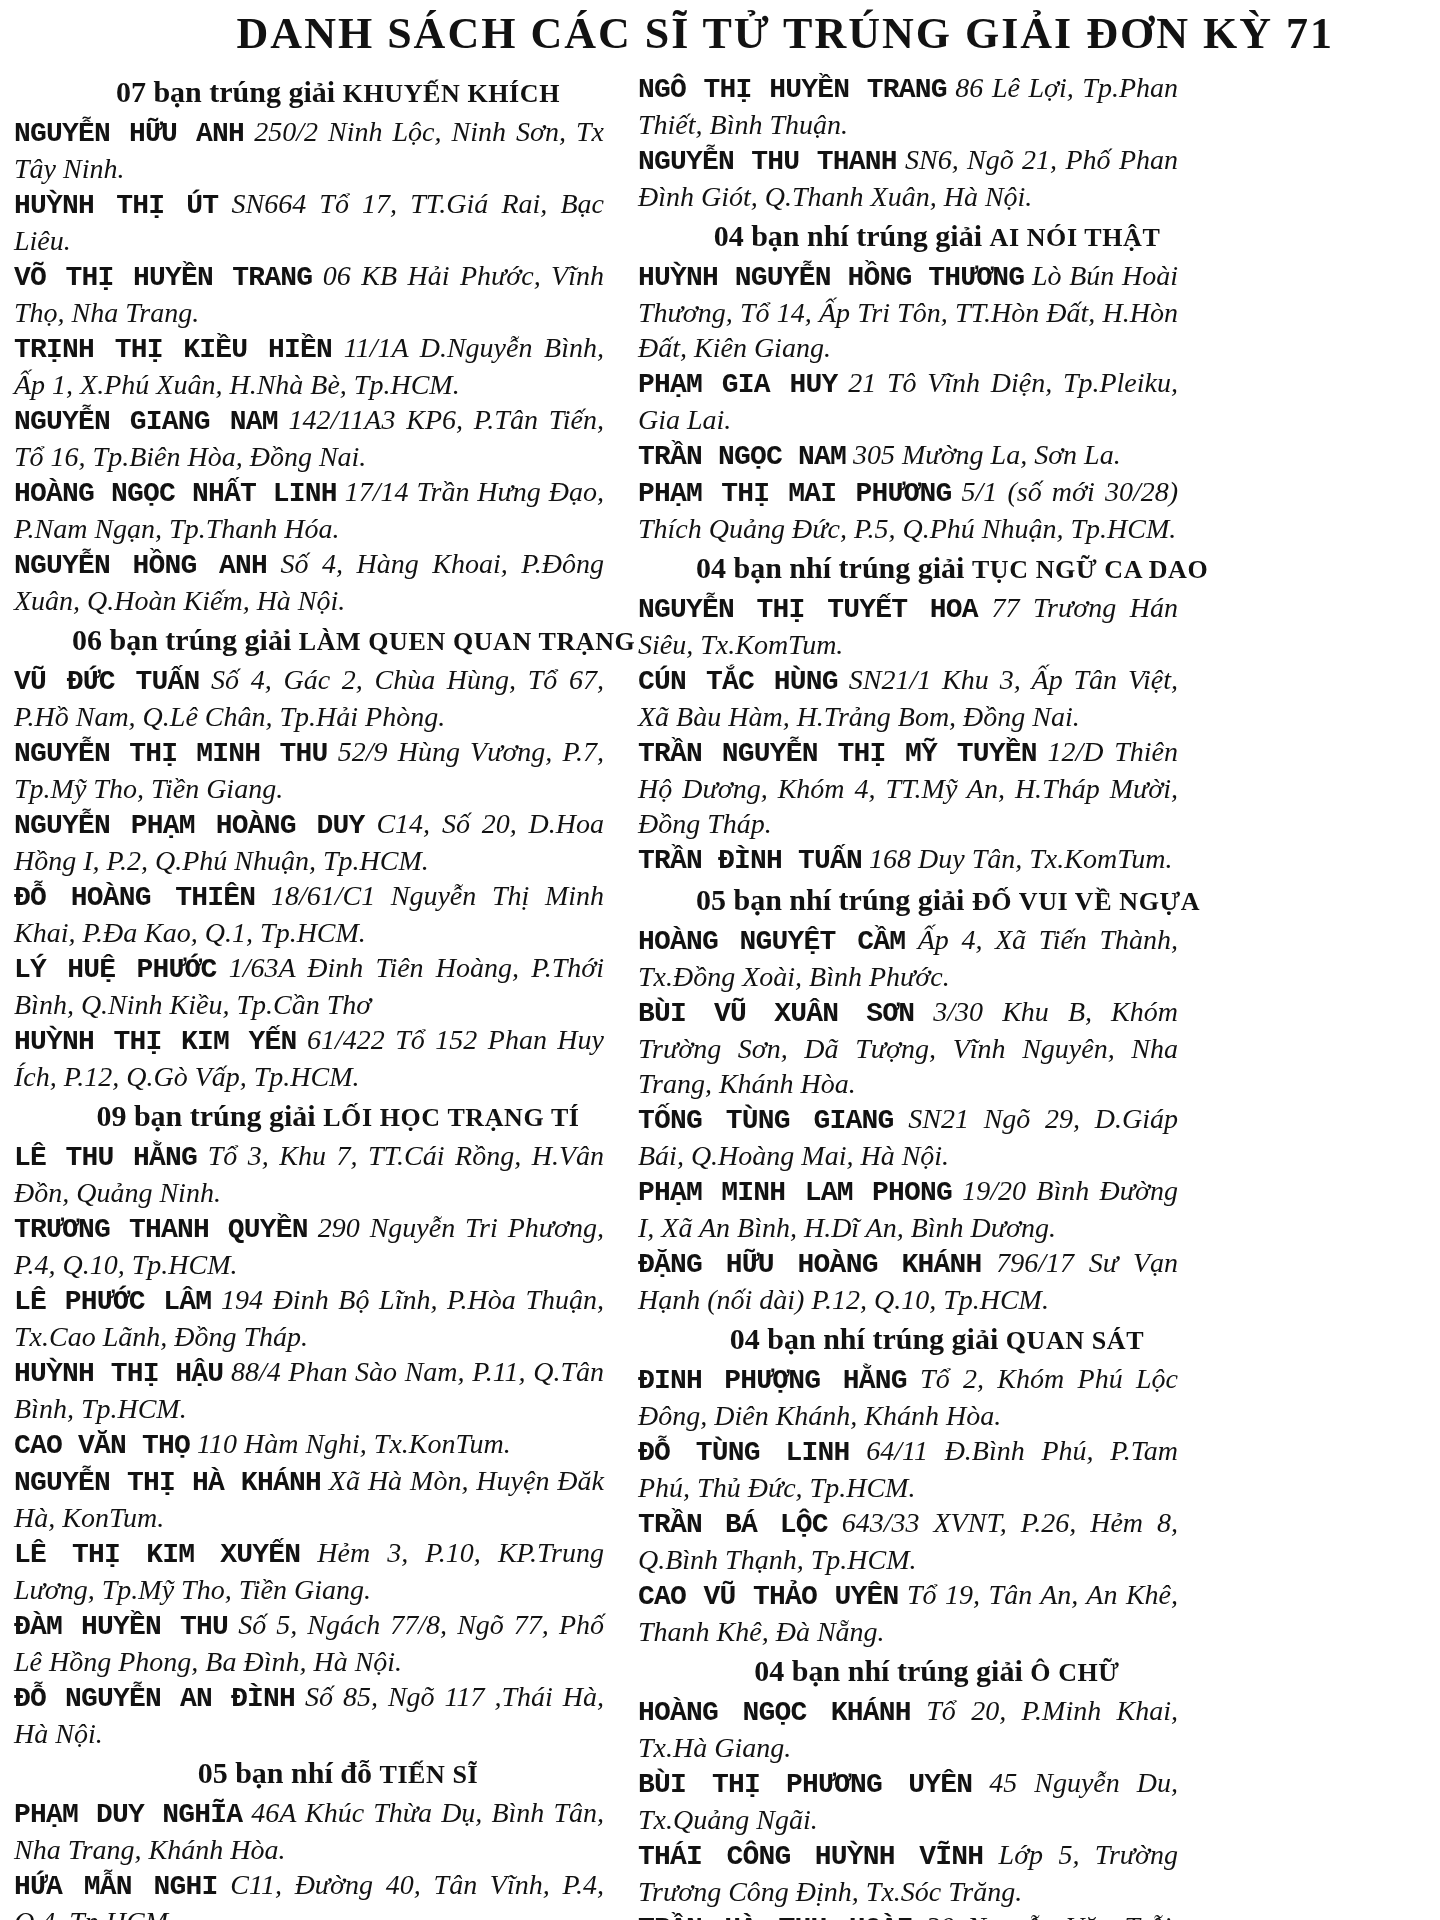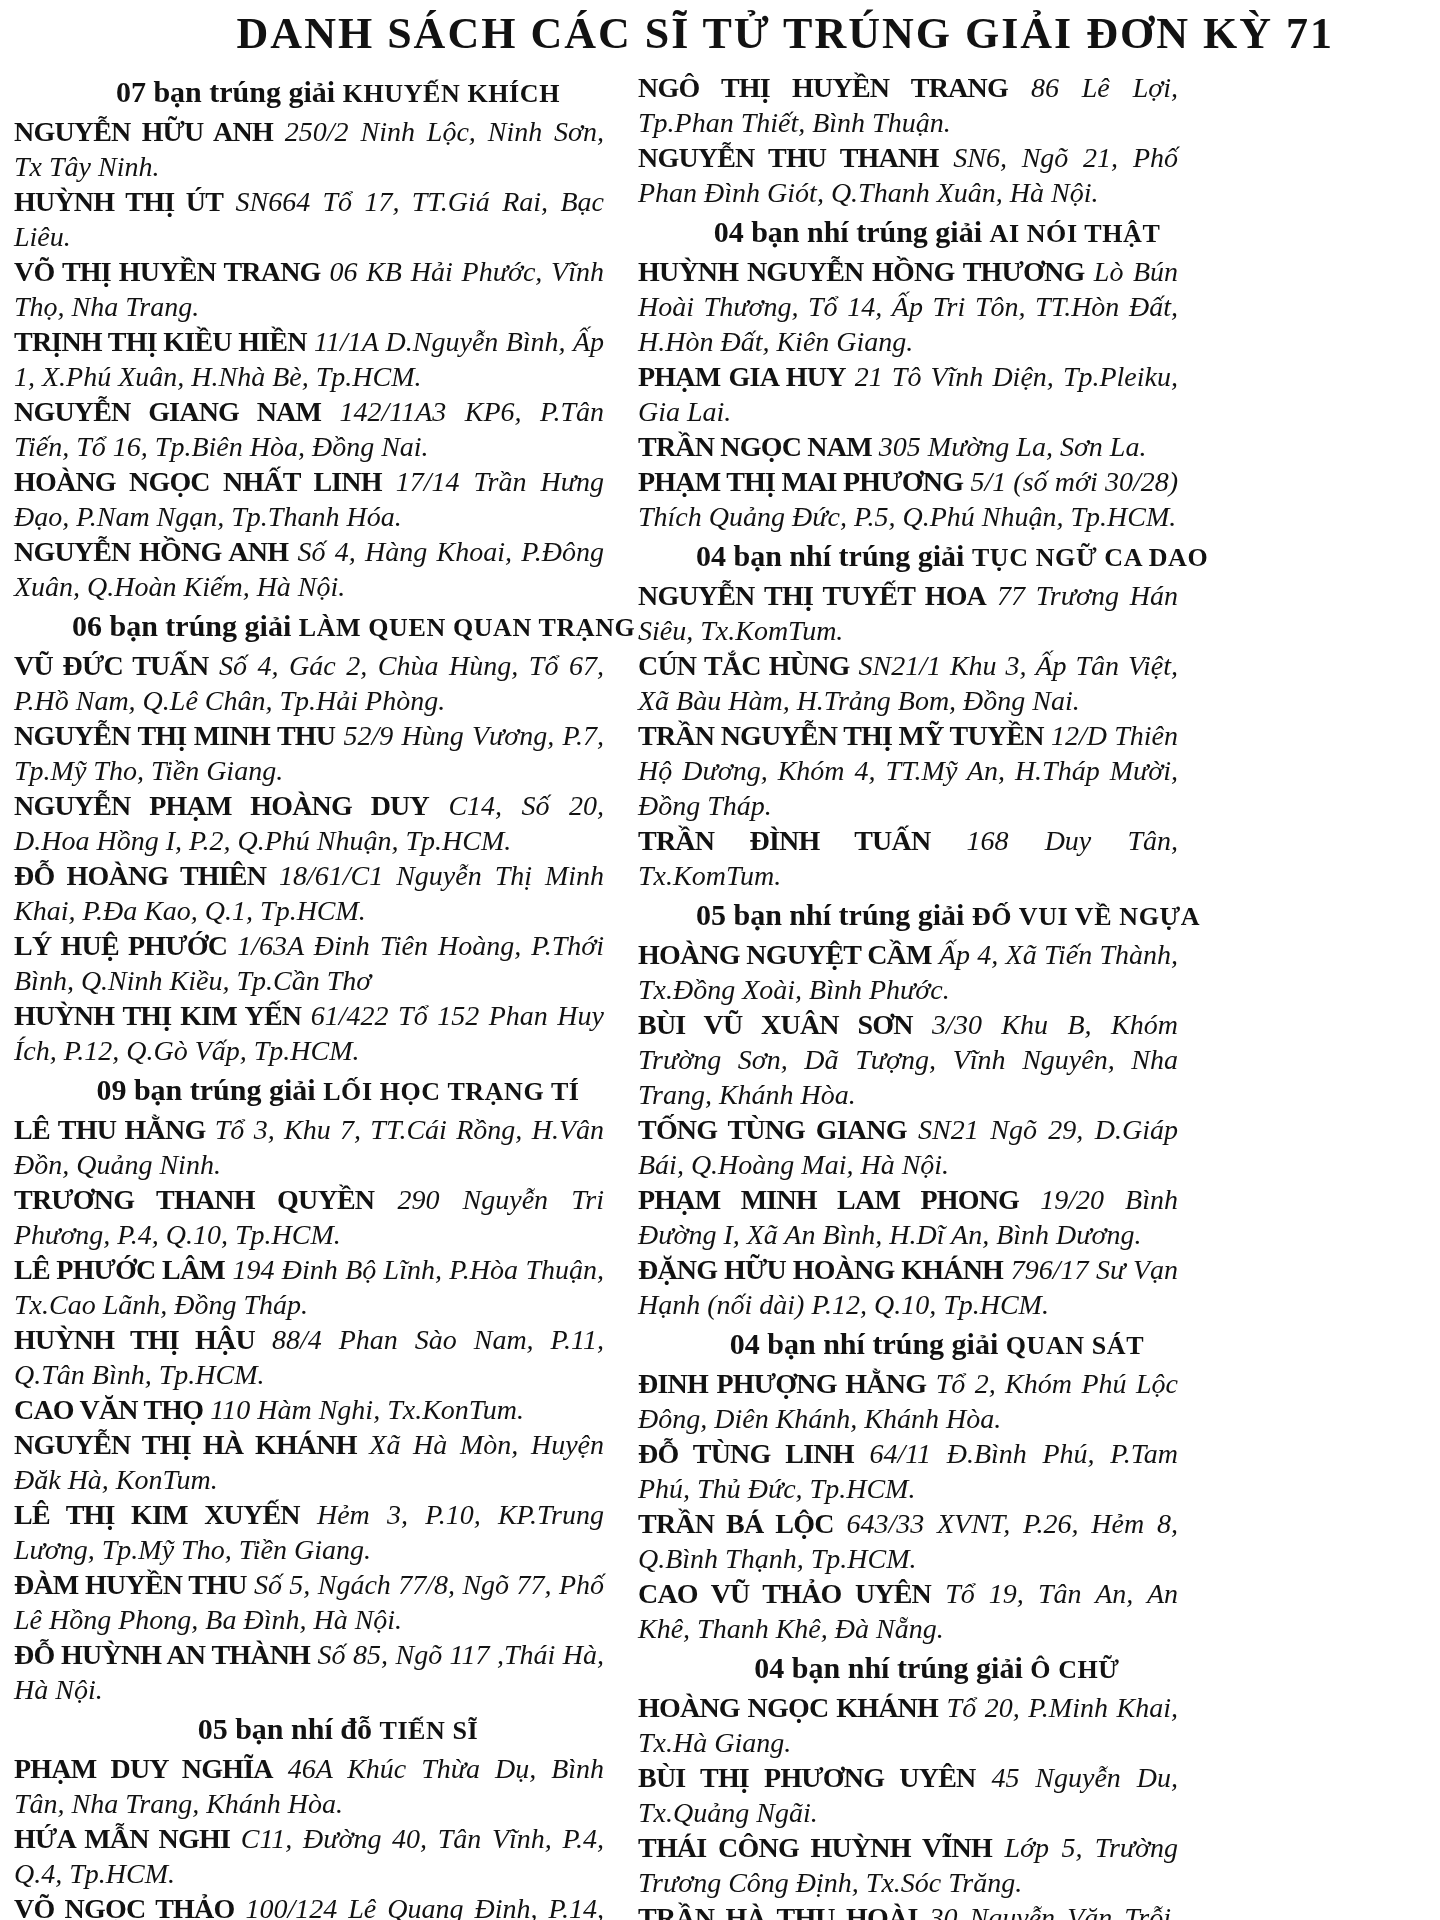--- a/index.html
+++ b/index.html
@@ -15,21 +15,21 @@
     letter-spacing:2px;margin:4px 0 10px 0;white-space:nowrap;
   }
   .cols{display:flex;gap:34px;align-items:flex-start;}
   .col{display:block;}
   .col-left{width:590px;}
   .col-right{width:540px;}
   p.entry{
     margin:0;font-size:28px;line-height:35px;
     text-align:justify;text-justify:inter-word;
   }
-  .name{font-weight:bold;letter-spacing:-0.8px;}
+  .name{font-weight:bold;letter-spacing:-0.8px;font-family:Liberation Mono, monospace;}
   .addr{font-style:italic;}
   p.heading{
     margin:3px 0 2px 0;font-size:30px;line-height:37px;
     font-weight:bold;text-align:center;padding-left:58px;
     white-space:nowrap;
   }
   .hprize{font-size:26px;letter-spacing:0.6px;}
 </style>
 </head>
 <body>
@@ -55,21 +55,21 @@
         <p class="entry"><span class="name">HUỲNH THỊ KIM YẾN</span> <span class="addr">61/422 Tổ 152 Phan Huy Ích, P.12, Q.Gò Vấp, Tp.HCM.</span></p>
         <p class="heading"><span>09 bạn trúng  giải</span> <span class="hprize">LỐI HỌC TRẠNG TÍ</span></p>
         <p class="entry"><span class="name">LÊ THU HẰNG</span> <span class="addr">Tổ 3, Khu 7, TT.Cái Rồng, H.Vân Đồn, Quảng Ninh.</span></p>
         <p class="entry"><span class="name">TRƯƠNG THANH QUYỀN</span> <span class="addr">290 Nguyễn Tri Phương, P.4, Q.10, Tp.HCM.</span></p>
         <p class="entry"><span class="name">LÊ PHƯỚC LÂM</span> <span class="addr">194 Đinh Bộ Lĩnh, P.Hòa Thuận, Tx.Cao Lãnh, Đồng Tháp.</span></p>
         <p class="entry"><span class="name">HUỲNH THỊ HẬU</span> <span class="addr">88/4 Phan Sào Nam, P.11, Q.Tân Bình, Tp.HCM.</span></p>
         <p class="entry"><span class="name">CAO VĂN THỌ</span> <span class="addr">110 Hàm Nghi, Tx.KonTum.</span></p>
         <p class="entry"><span class="name">NGUYỄN THỊ HÀ KHÁNH</span> <span class="addr">Xã Hà Mòn, Huyện Đăk Hà, KonTum.</span></p>
         <p class="entry"><span class="name">LÊ THỊ KIM XUYẾN</span> <span class="addr">Hẻm 3, P.10, KP.Trung Lương, Tp.Mỹ Tho, Tiền Giang.</span></p>
         <p class="entry"><span class="name">ĐÀM HUYỀN THU</span> <span class="addr">Số 5, Ngách 77/8, Ngõ 77, Phố Lê Hồng Phong, Ba Đình, Hà Nội.</span></p>
-        <p class="entry"><span class="name">ĐỖ HUỲNH AN THÀNH</span> <span class="addr">Số 85, Ngõ 117 ,Thái Hà, Hà Nội.</span></p>
+        <p class="entry"><span class="name">ĐỖ NGUYỄN AN ĐÌNH</span> <span class="addr">Số 85, Ngõ 117 ,Thái Hà, Hà Nội.</span></p>
         <p class="heading"><span>05 bạn nhí đỗ</span> <span class="hprize">TIẾN SĨ</span></p>
         <p class="entry"><span class="name">PHẠM DUY NGHĨA</span> <span class="addr">46A Khúc Thừa Dụ, Bình Tân, Nha Trang, Khánh Hòa.</span></p>
         <p class="entry"><span class="name">HỨA MẪN NGHI</span> <span class="addr">C11, Đường 40, Tân Vĩnh, P.4, Q.4, Tp.HCM.</span></p>
         <p class="entry"><span class="name">VÕ NGỌC THẢO</span> <span class="addr">100/124 Lê Quang Định, P.14, Q.Bình Thạnh, Tp.HCM.</span></p>
       </div>
     <div class="col col-right">
         <p class="entry"><span class="name">NGÔ THỊ HUYỀN TRANG</span> <span class="addr">86 Lê Lợi, Tp.Phan Thiết, Bình Thuận.</span></p>
         <p class="entry"><span class="name">NGUYỄN THU THANH</span> <span class="addr">SN6, Ngõ 21, Phố Phan Đình Giót, Q.Thanh Xuân, Hà Nội.</span></p>
         <p class="heading"><span>04 bạn nhí trúng giải</span> <span class="hprize">AI NÓI THẬT</span></p>
         <p class="entry"><span class="name">HUỲNH NGUYỄN HỒNG THƯƠNG</span> <span class="addr">Lò Bún Hoài Thương, Tổ 14, Ấp Tri Tôn, TT.Hòn Đất, H.Hòn Đất, Kiên Giang.</span></p>

